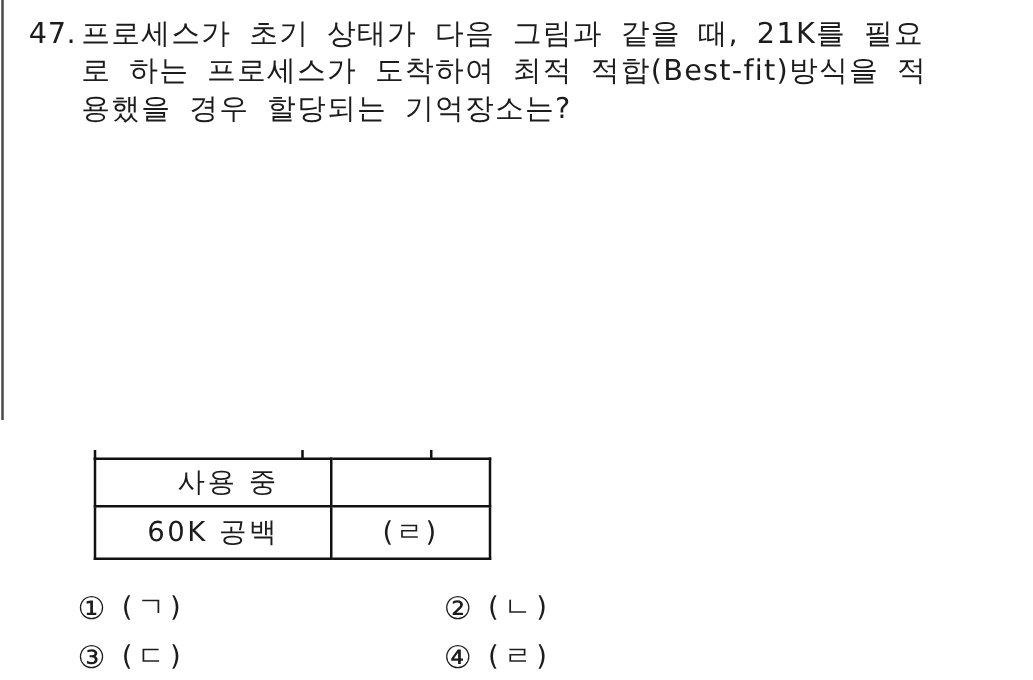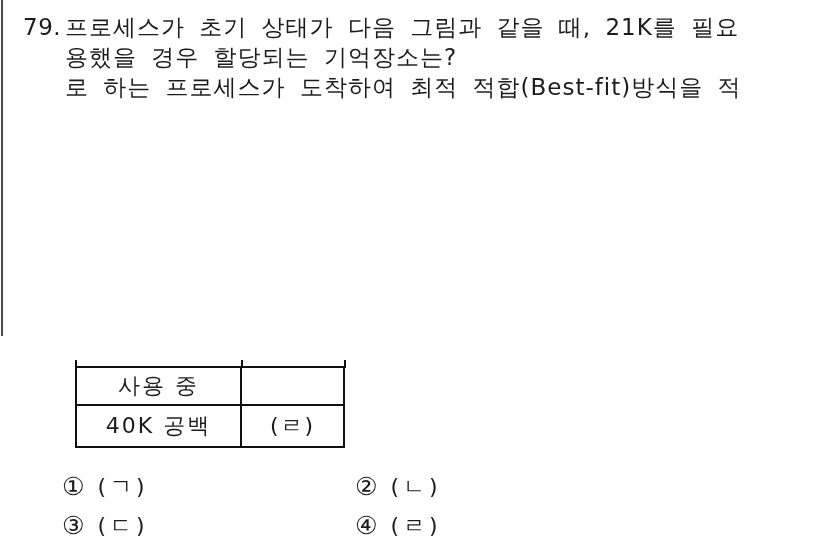--- a/index.html
+++ b/index.html
@@ -64,21 +64,21 @@
   .mem-table td {
     border: 2px solid #111111;
     font-size: 22px;
     letter-spacing: 2px;
     text-align: center;
     vertical-align: middle;
     padding: 0;
   }
   .mem-table td.c1 { width: 163px; }
   .mem-table td.c2 { width: 101px; }
-  .mem-table tr.r1 td { height: 36px; }
+  .mem-table tr.r1 td { height: 36px; padding-left: 24px; }
   .mem-table tr.r2 td { height: 40px; }
 
   
   .options {
     position: absolute;
     left: 62px; top: 474px;
     width: 520px; height: 66px;
   }
   .option {
     position: absolute;
@@ -103,40 +103,40 @@
   }
 </style>
 </head>
 <body>
 
 <div class="page">
 
   <div class="col-rule"></div>
 
   <div class="question">
-    <div class="q-num">79.</div>
+    <div class="q-num">47.</div>
     <div class="q-text">
       <div class="q-line">프로세스가 초기 상태가 다음 그림과 같을 때, 21K를 필요</div>
+      <div class="q-line">로 하는 프로세스가 도착하여 최적 적합(Best-fit)방식을 적</div>
       <div class="q-line">용했을 경우 할당되는 기억장소는?</div>
-      <div class="q-line">로 하는 프로세스가 도착하여 최적 적합(Best-fit)방식을 적</div>
     </div>
   </div>
 
   <div class="fig">
     <div class="cut-tick t1"></div>
     <div class="cut-tick t2"></div>
     <div class="cut-tick t3"></div>
     <table class="mem-table">
       <tbody>
           <tr class="r1">
         <td class="c1">사용 중</td>
         <td class="c2"></td>
       </tr>
       <tr class="r2">
-        <td class="c1">40K 공백</td>
+        <td class="c1">60K 공백</td>
         <td class="c2">(ㄹ)</td>
       </tr>
     </tbody>
       </table>
   </div>
 
   <div class="options">
     <div class="option o1">
       <span class="opt-num">①</span>
       <span class="opt-label">(ㄱ)</span>

